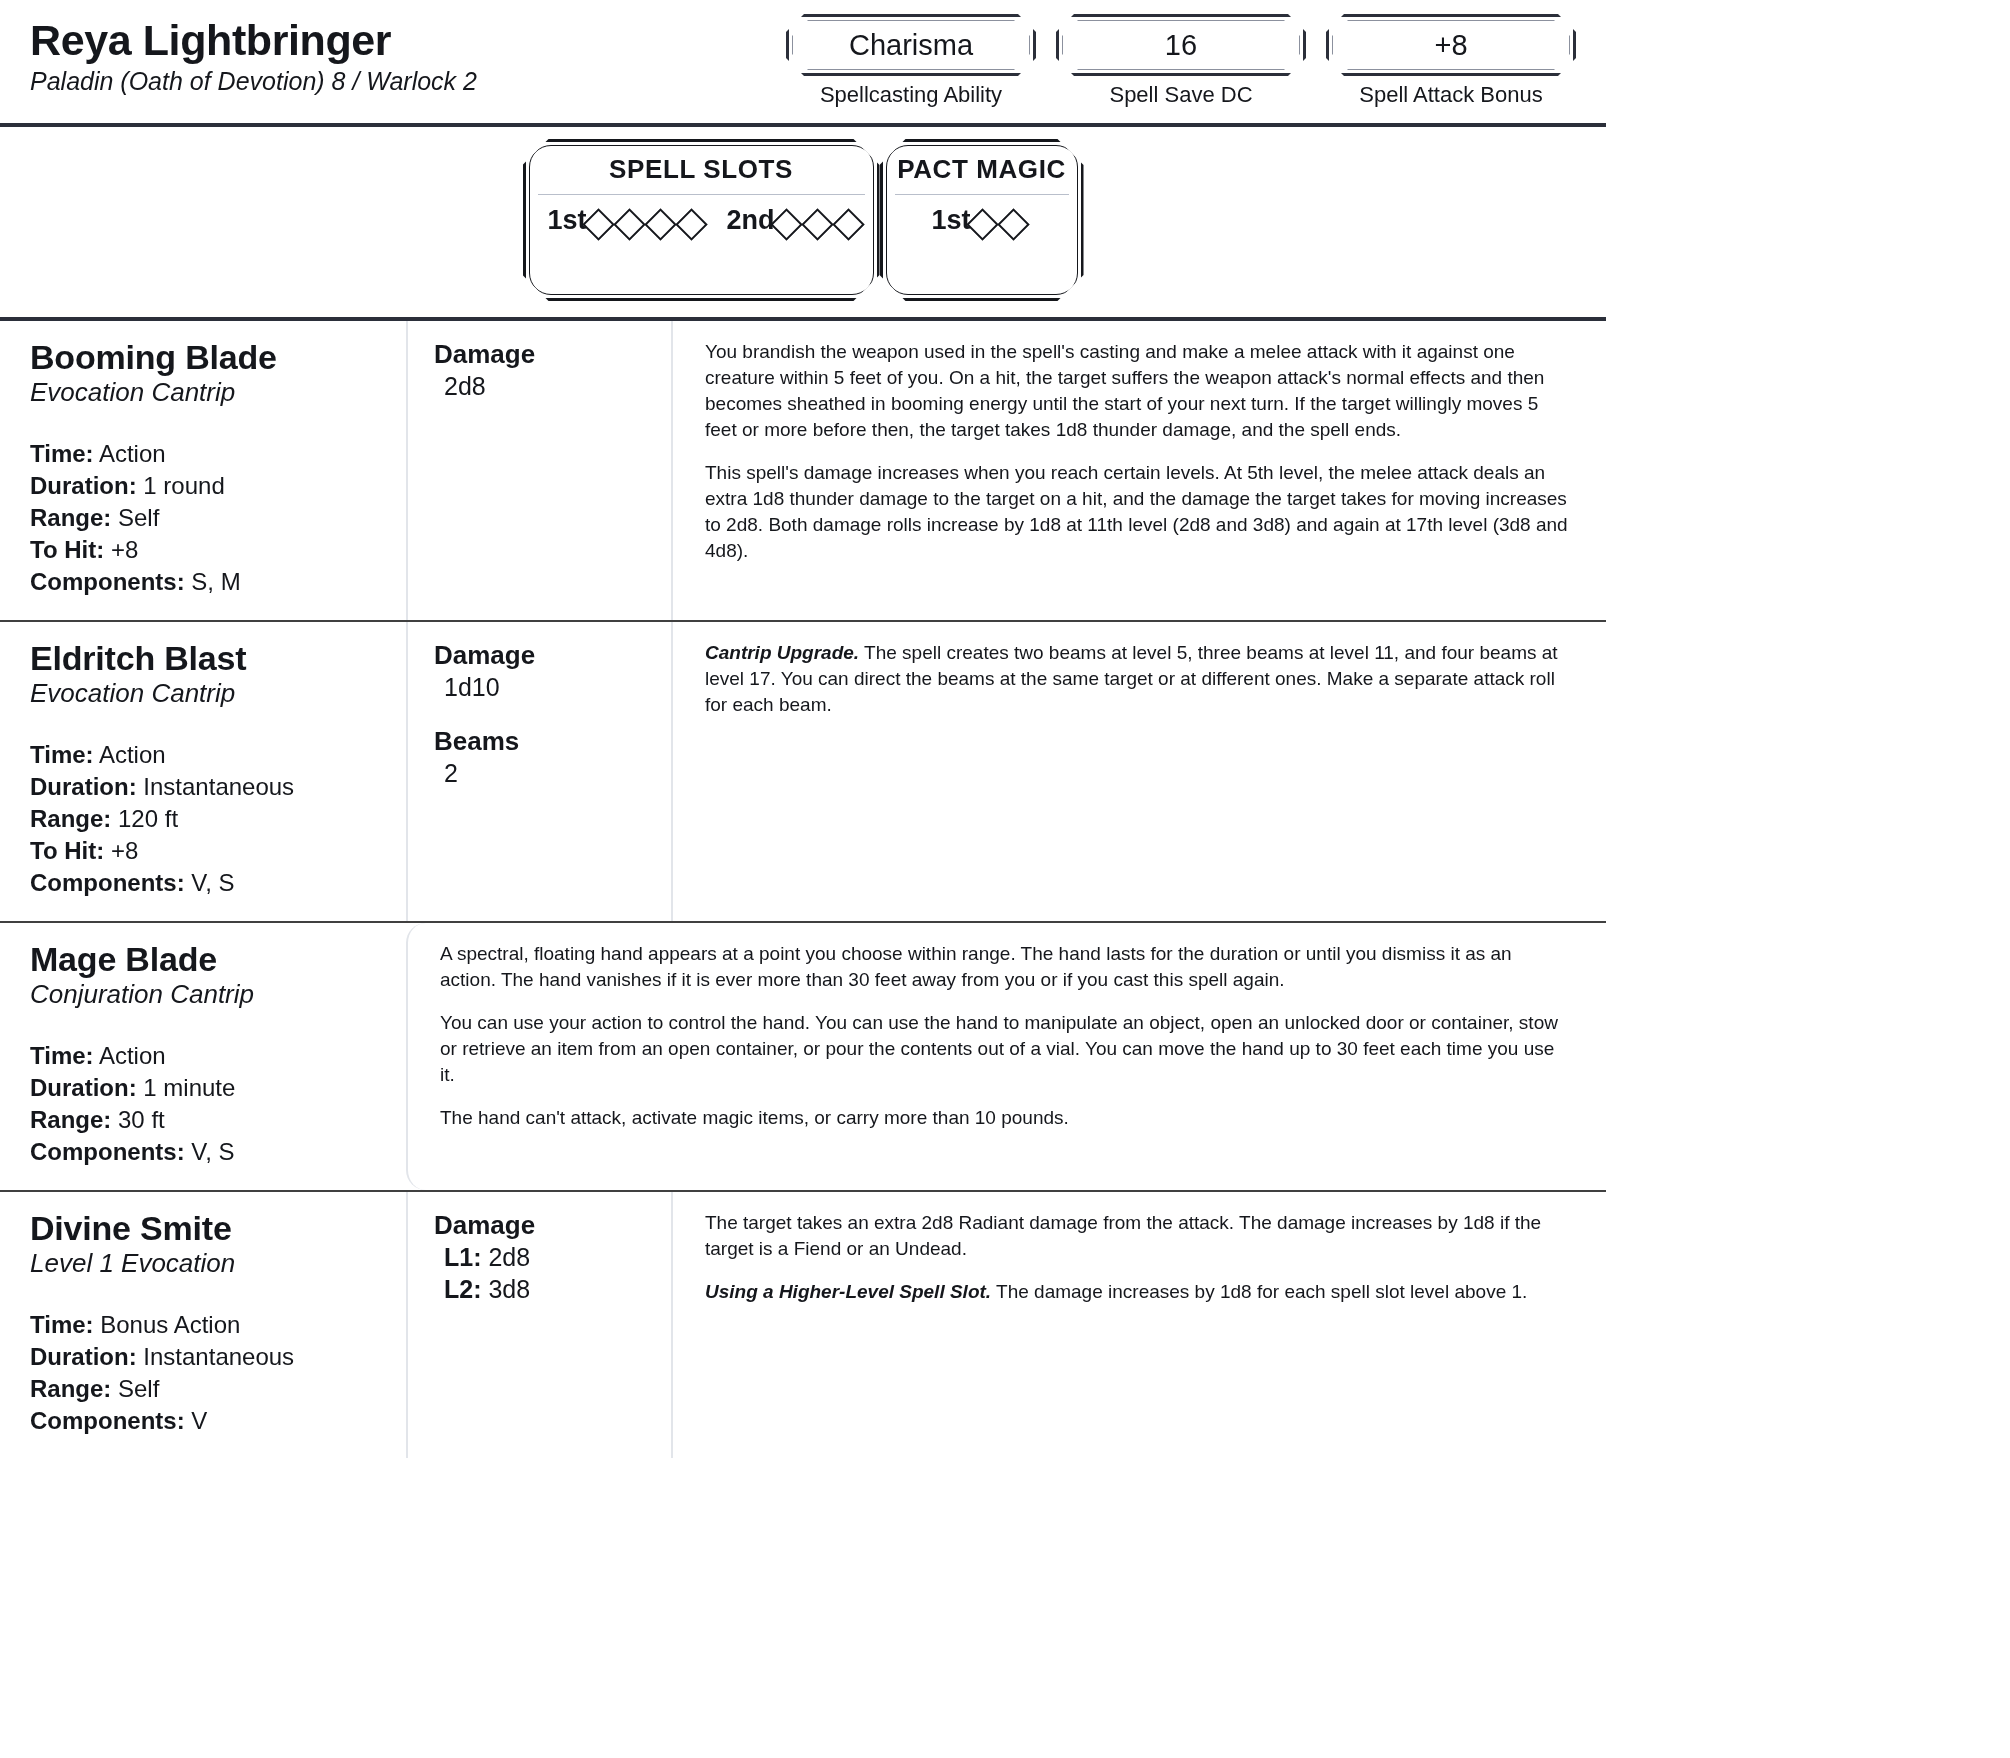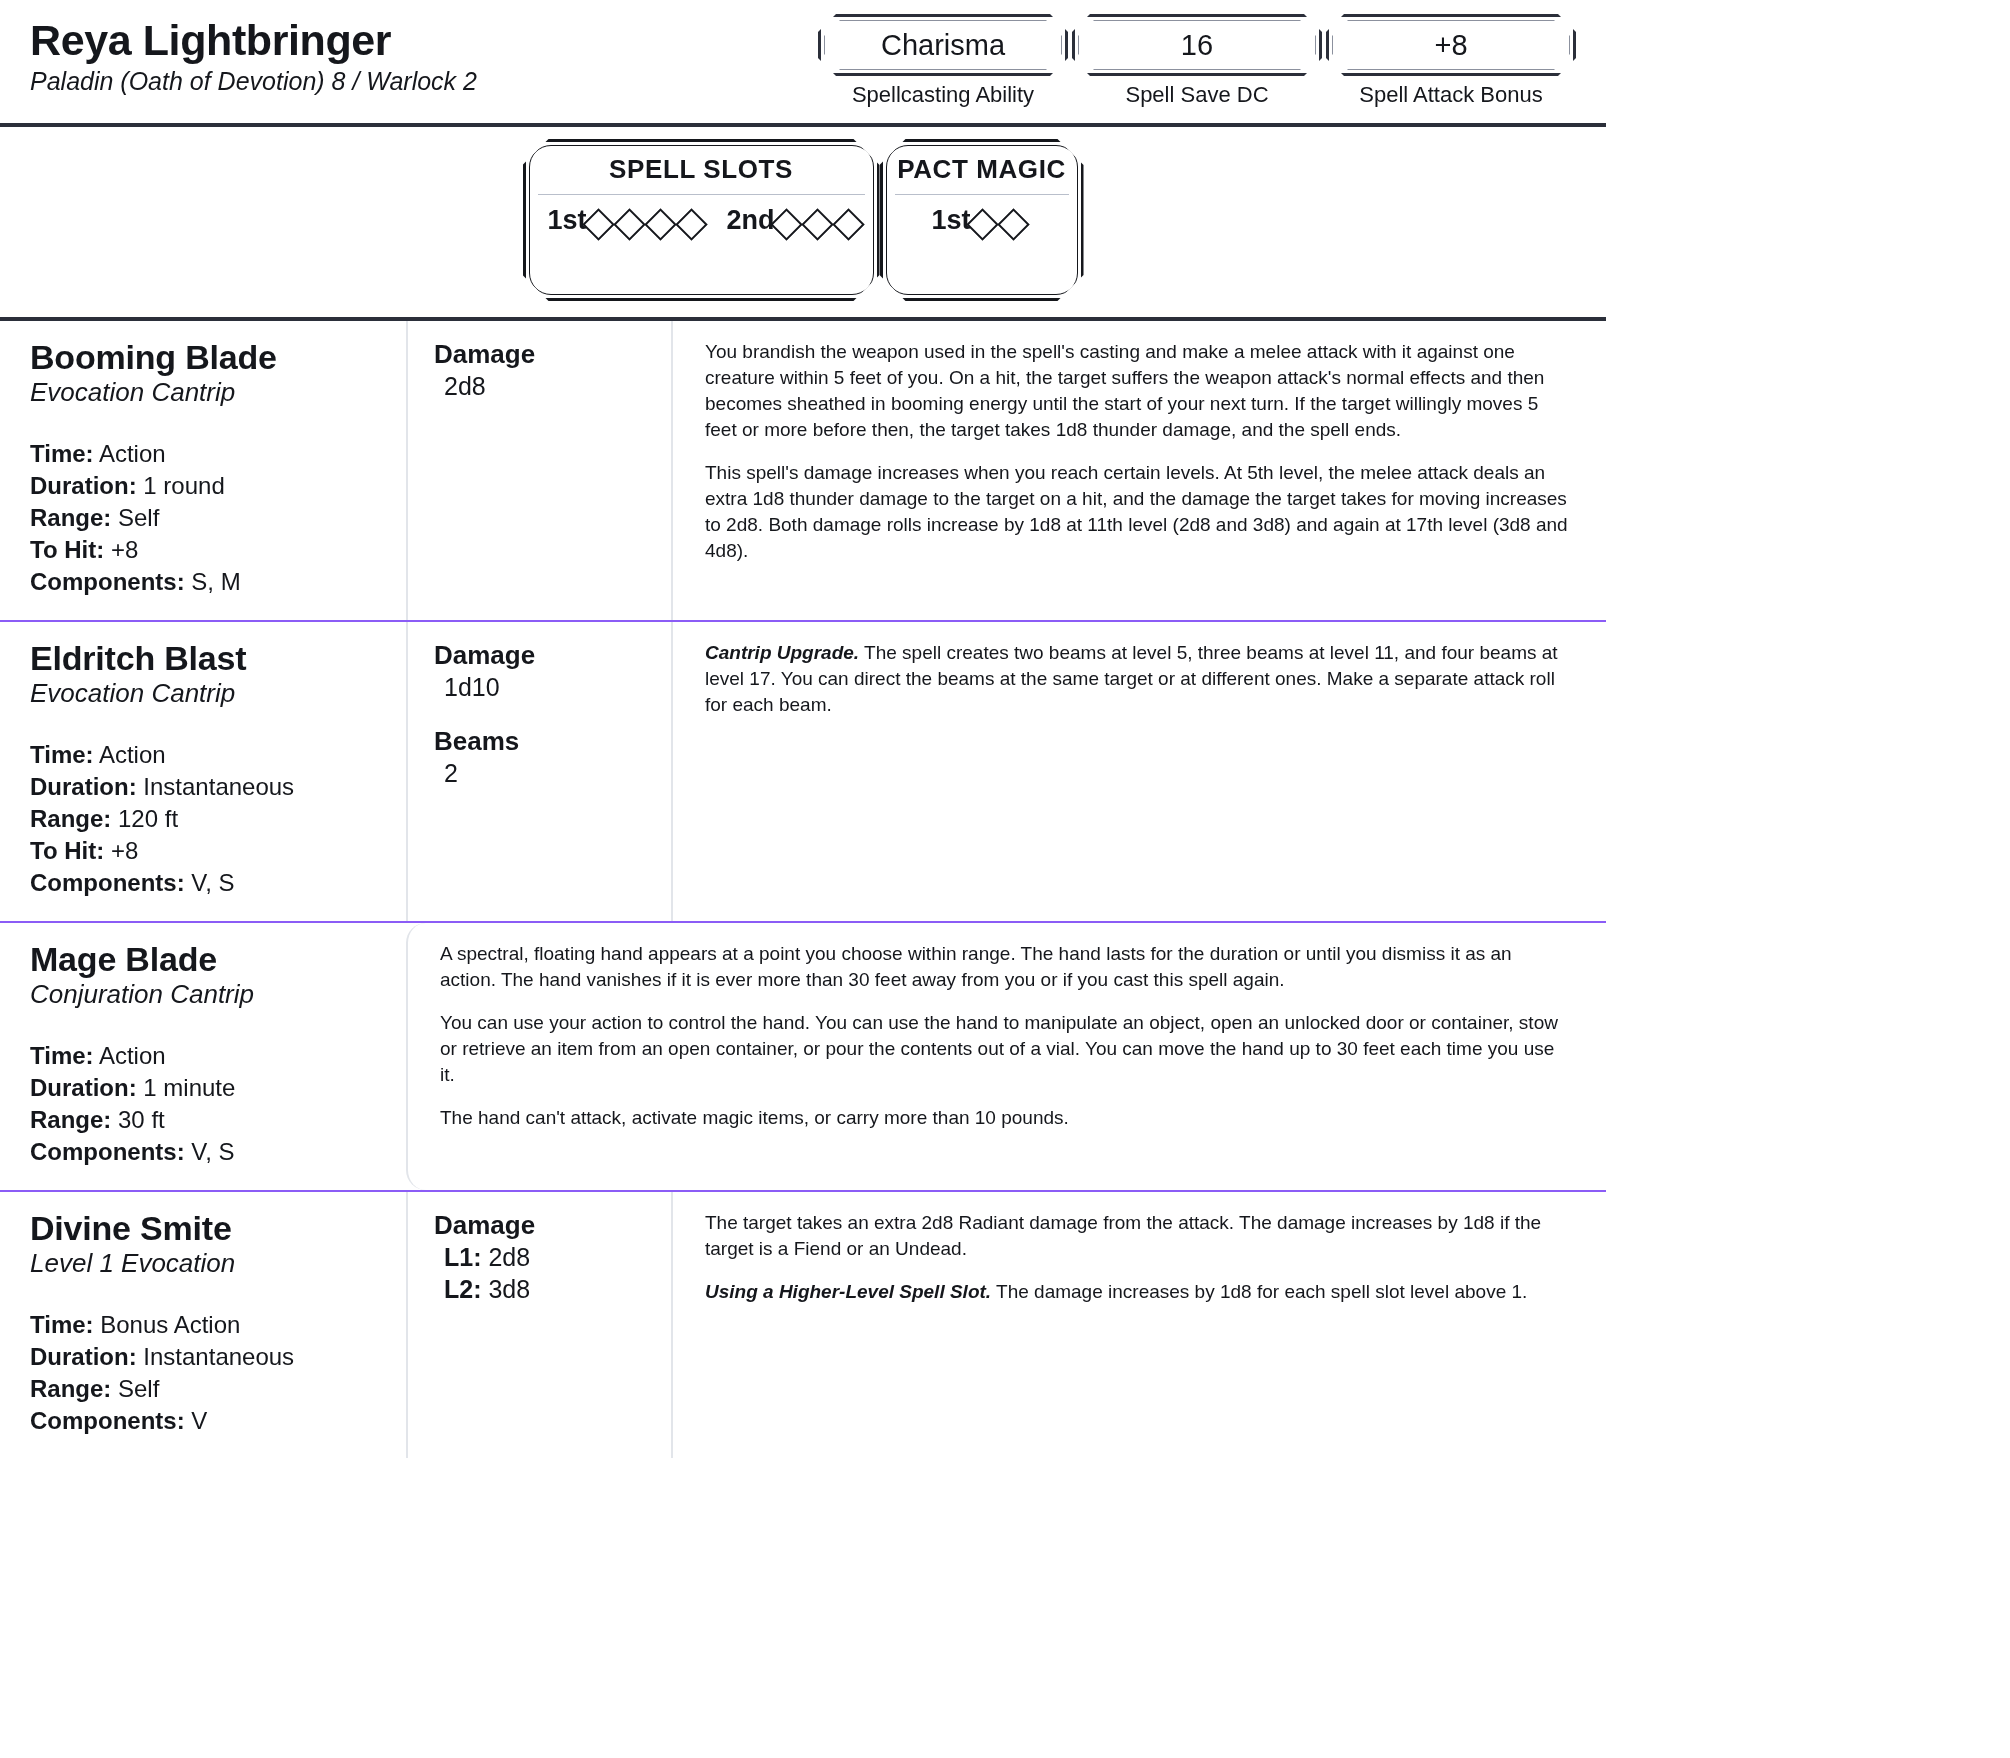--- a/index.html
+++ b/index.html
@@ -35,21 +35,21 @@
     white-space: nowrap;
   }
   .char-class {
     font-size: 25px;
     font-style: italic;
     margin-top: 4px;
     line-height: 1.15;
     white-space: nowrap;
   }
 
-  .stat-row { display: flex; gap: 4px; padding-right: 4px; align-items: flex-end; }
+  .stat-row { display: flex; gap: 20px; padding-right: 4px; align-items: flex-end; }
   .stat-cell {
     display: flex;
     flex-direction: column;
     align-items: center;
     width: 250px;
   }
   .octagon {
     width: 100%;
     height: 62px;
     position: relative;
@@ -126,21 +126,21 @@
     transform: rotate(45deg);
     background: transparent;
   }
   .spellslots-card .slot-card-inner { width: 345px; }
   .pactmagic-card .slot-card-inner { width: 192px; }
 
   
   .spell-row {
     display: flex;
     align-items: stretch;
-    border-bottom: 2px solid #8b5cf6;
+    border-bottom: 2px solid #404040;
   }
   .spell-row:last-child { border-bottom: none; }
   .col-meta {
     width: 406px;
     flex: 0 0 406px;
     padding: 18px 26px 22px 30px;
   }
   .col-stats {
     width: 265px;
     flex: 0 0 265px;

